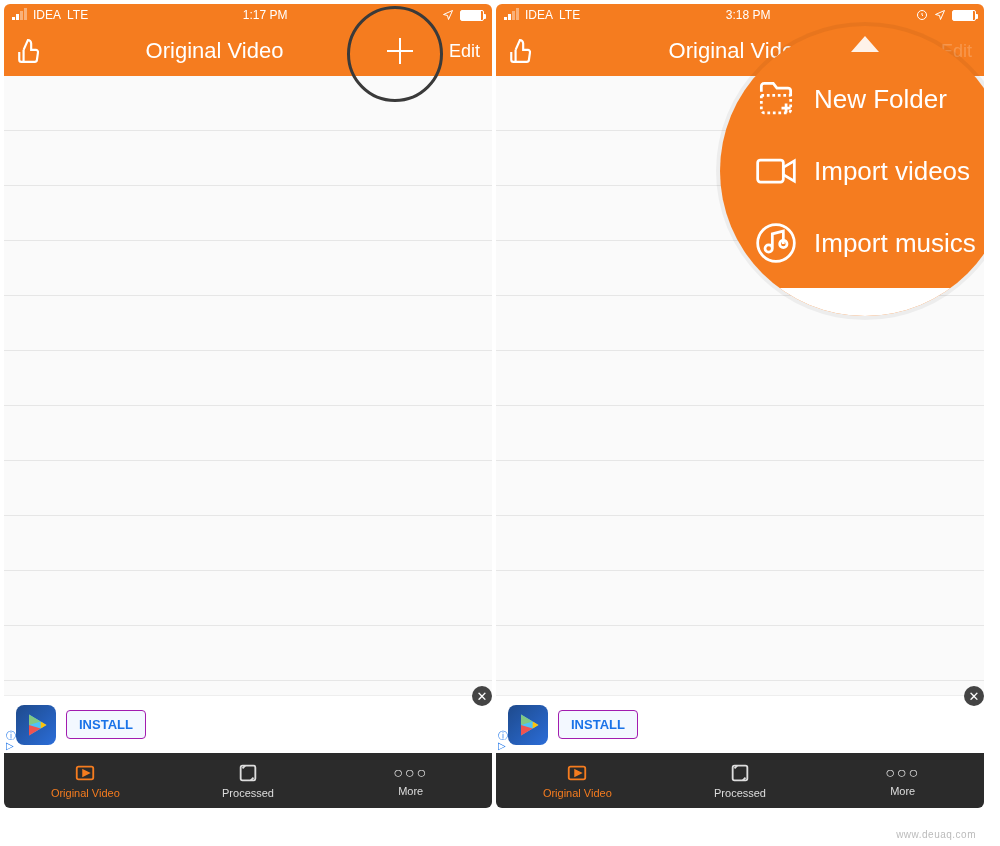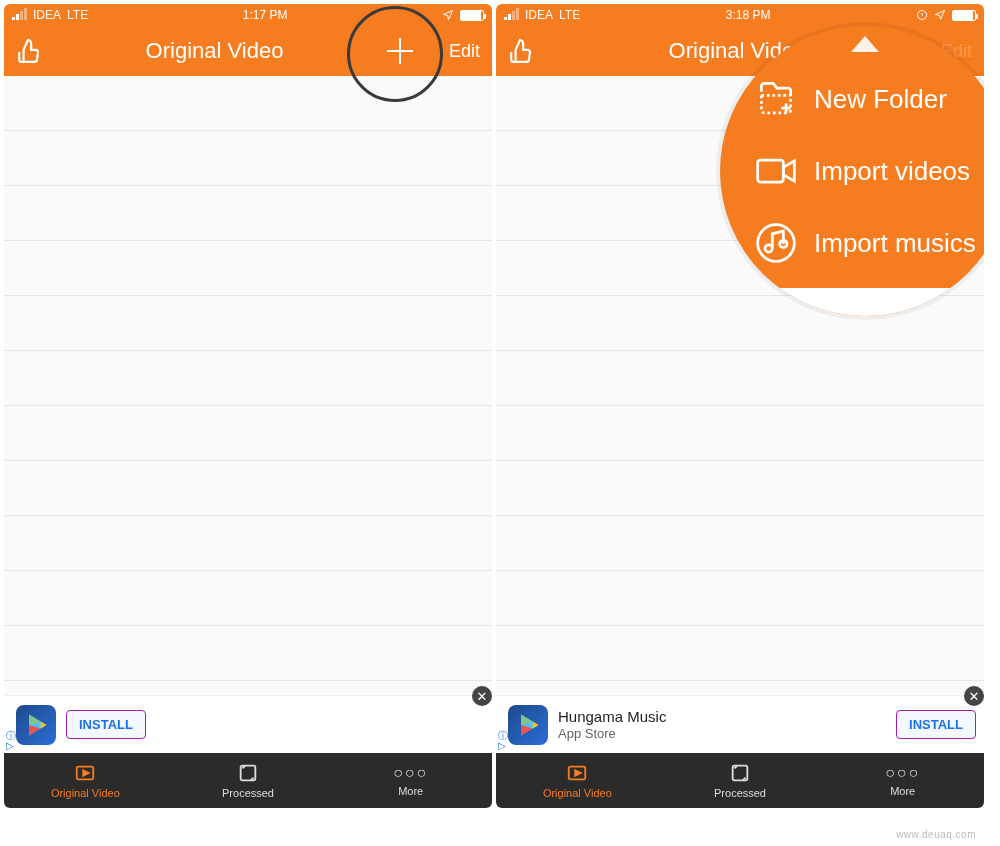--- a/index.html
+++ b/index.html
@@ -355,24 +355,20 @@
     <div class="ad-banner">
       <div class="ad-info">ⓘ<br>▷</div>
       <div class="ad-icon">
         <svg viewBox="0 0 24 24">
             <polygon points="6,3 21,12 6,21" fill="#4fc3f7"></polygon>
             <polygon points="6,3 16,9 6,12" fill="#81c784"></polygon>
             <polygon points="6,12 16,15 6,21" fill="#ef5350"></polygon>
             <polygon points="16,9 21,12 16,15" fill="#ffc107"></polygon>
           </svg>
       </div>
-      <div class="ad-text">
-        <div class="line1">Hungama Music</div>
-        <div class="line2">App Store</div>
-      </div>
       <div class="install-btn">INSTALL</div>
       <div class="ad-close">✕</div>
     </div>
     <div class="tab-bar">
       <div class="tab active">
         <svg viewBox="0 0 24 24" fill="none" stroke="currentColor" stroke-width="2">
             <rect x="3" y="5" width="18" height="14" rx="2"></rect>
             <polygon points="10,9 16,12 10,15" fill="currentColor"></polygon>
           </svg>
         <span>Original Video</span>

